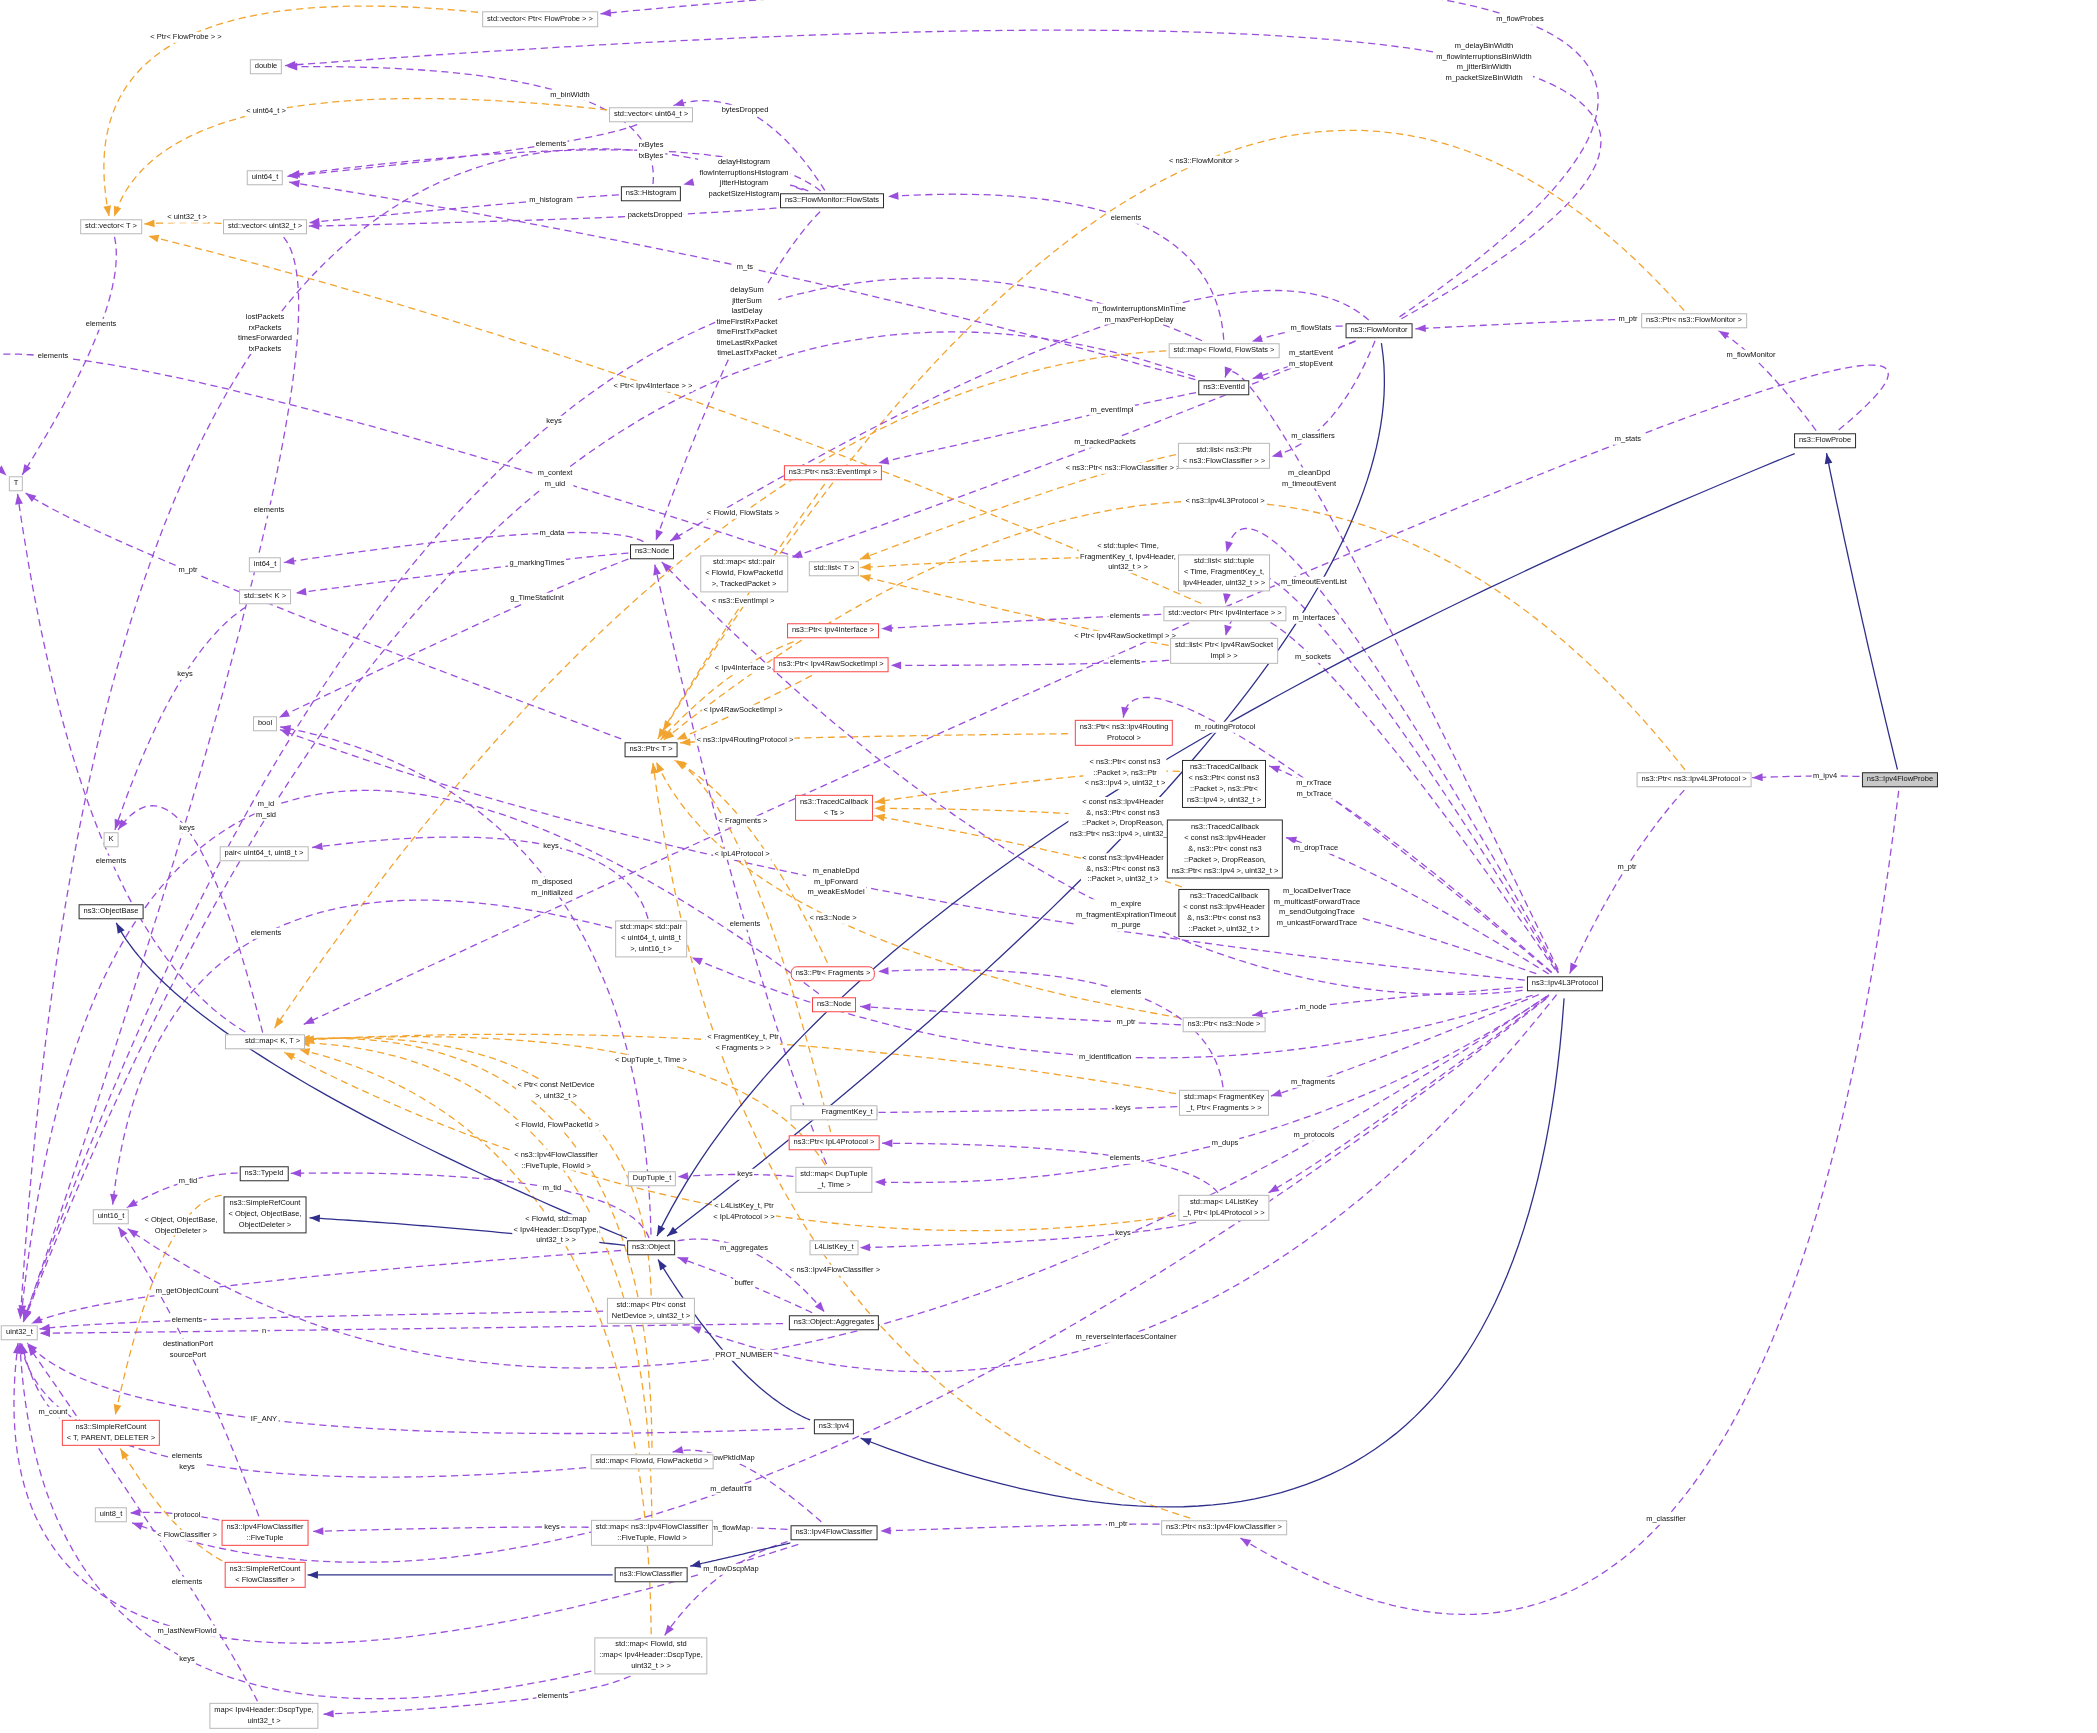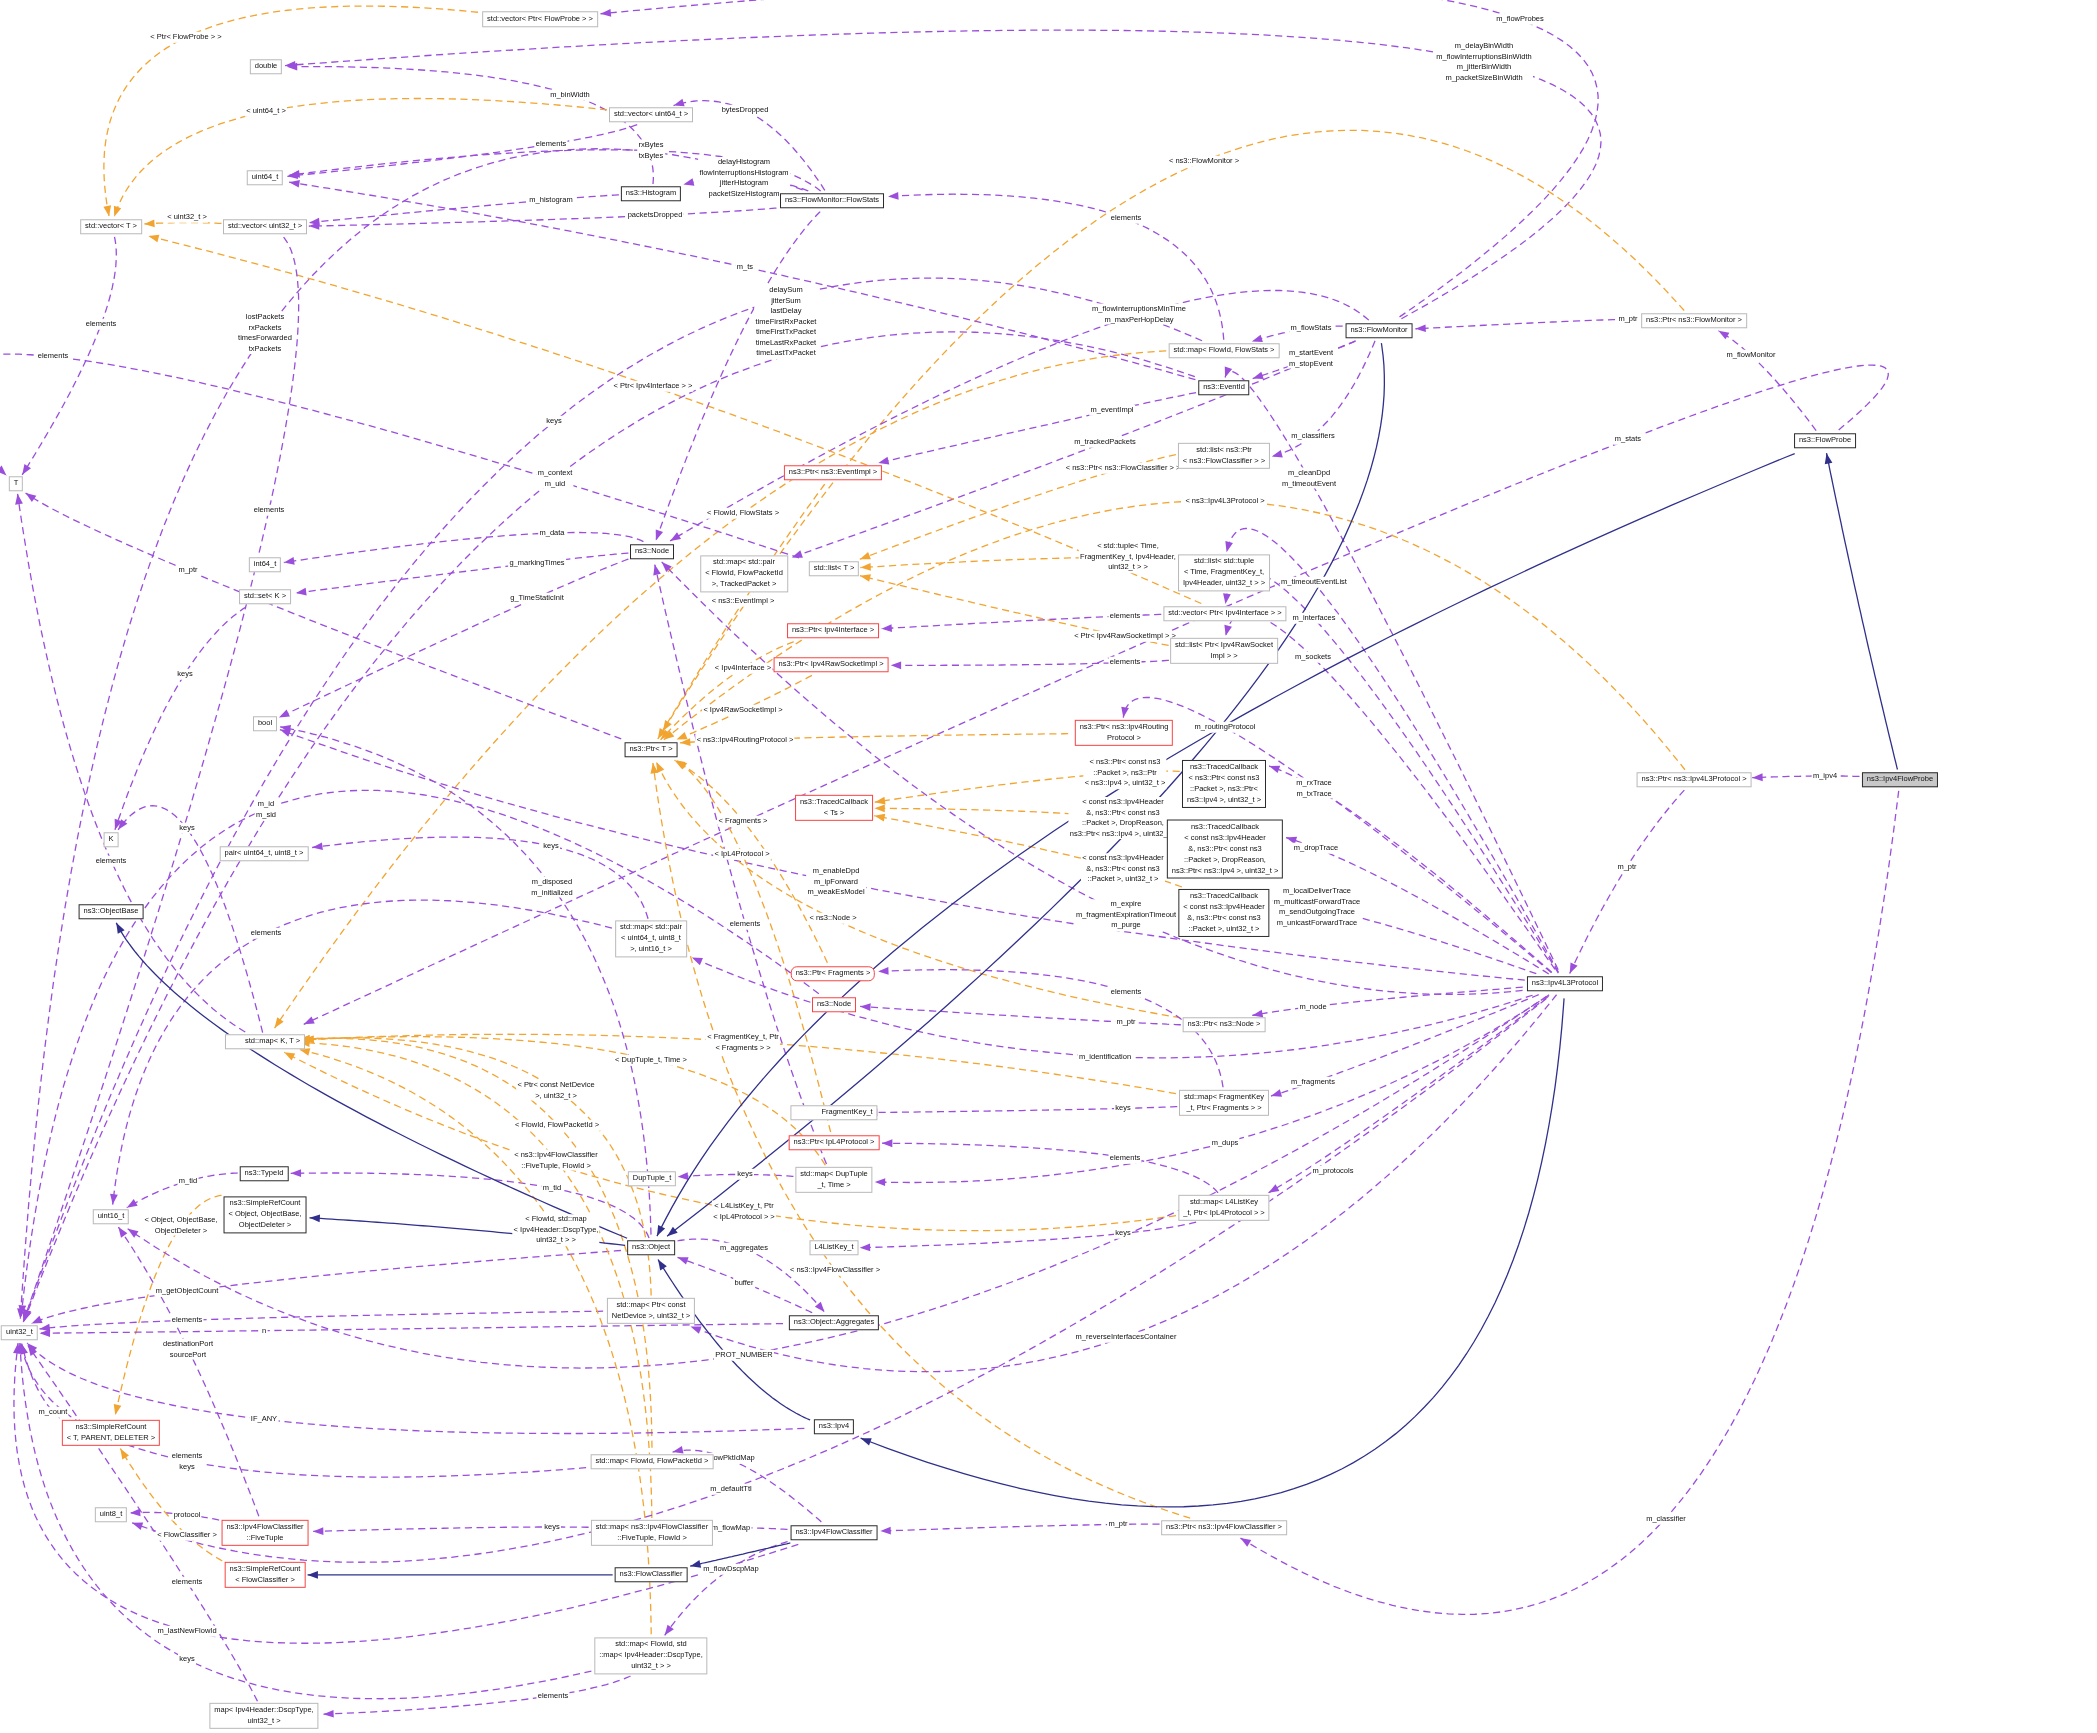--- a/index.html
+++ b/index.html
@@ -305,21 +305,21 @@
     <div class="edge-label" style="left: 1126px; top: 218px;">elements</div>
     <div class="edge-label" style="left: 1311px; top: 328px;">m_flowStats</div>
     <div class="edge-label" style="left: 1139px; top: 314px;">m_flowInterruptionsMinTime
 m_maxPerHopDelay</div>
     <div class="edge-label" style="left: 1311px; top: 358px;">m_startEvent
 m_stopEvent</div>
     <div class="edge-label" style="left: 1628px; top: 319px;">m_ptr</div>
     <div class="edge-label" style="left: 1751px; top: 355px;">m_flowMonitor</div>
     <div class="edge-label" style="left: 1628px; top: 439px;">m_stats</div>
     <div class="edge-label" style="left: 745px; top: 267px;">m_ts</div>
-    <div class="edge-label" style="left: 747px; top: 322px; margin-left: 39px;">delaySum
+    <div class="edge-label" style="left: 747px; top: 322px;">delaySum
 jitterSum
 lastDelay
 timeFirstRxPacket
 timeFirstTxPacket
 timeLastRxPacket
 timeLastTxPacket</div>
     <div class="edge-label" style="left: 1112px; top: 410px;">m_eventImpl</div>
     <div class="edge-label" style="left: 1105px; top: 442px;">m_trackedPackets</div>
     <div class="edge-label" style="left: 1313px; top: 436px;">m_classifiers</div>
     <div class="edge-label" style="left: 1123px; top: 468px;">&lt; ns3::Ptr&lt; ns3::FlowClassifier &gt; &gt;</div>
@@ -389,21 +389,21 @@
     <div class="edge-label" style="left: 266px; top: 933px;">elements</div>
     <div class="edge-label" style="left: 1105px; top: 1057px;">m_identification</div>
     <div class="edge-label" style="left: 1313px; top: 1082px;">m_fragments</div>
     <div class="edge-label" style="left: 1123px; top: 1108px;">keys</div>
     <div class="edge-label" style="left: 1126px; top: 992px;">elements</div>
     <div class="edge-label" style="left: 743px; top: 1042px;">&lt; FragmentKey_t, Ptr
 &lt; Fragments &gt; &gt;</div>
     <div class="edge-label" style="left: 1225px; top: 1143px;">m_dups</div>
     <div class="edge-label" style="left: 745px; top: 1174px;">keys</div>
     <div class="edge-label" style="left: 651px; top: 1060px;">&lt; DupTuple_t, Time &gt;</div>
-    <div class="edge-label" style="left: 1314px; top: 1171px; margin-left: 19px;">m_protocols</div>
+    <div class="edge-label" style="left: 1314px; top: 1135px;">m_protocols</div>
     <div class="edge-label" style="left: 1123px; top: 1233px;">keys</div>
     <div class="edge-label" style="left: 1125px; top: 1158px;">elements</div>
     <div class="edge-label" style="left: 744px; top: 1211px;">&lt; L4ListKey_t, Ptr
 &lt; IpL4Protocol &gt; &gt;</div>
     <div class="edge-label" style="left: 552px; top: 1188px;">m_tid</div>
     <div class="edge-label" style="left: 188px; top: 1181px;">m_tid</div>
     <div class="edge-label" style="left: 181px; top: 1225px;">&lt; Object, ObjectBase,
 ObjectDeleter &gt;</div>
     <div class="edge-label" style="left: 187px; top: 1291px;">m_getObjectCount</div>
     <div class="edge-label" style="left: 187px; top: 1320px;">elements</div>

